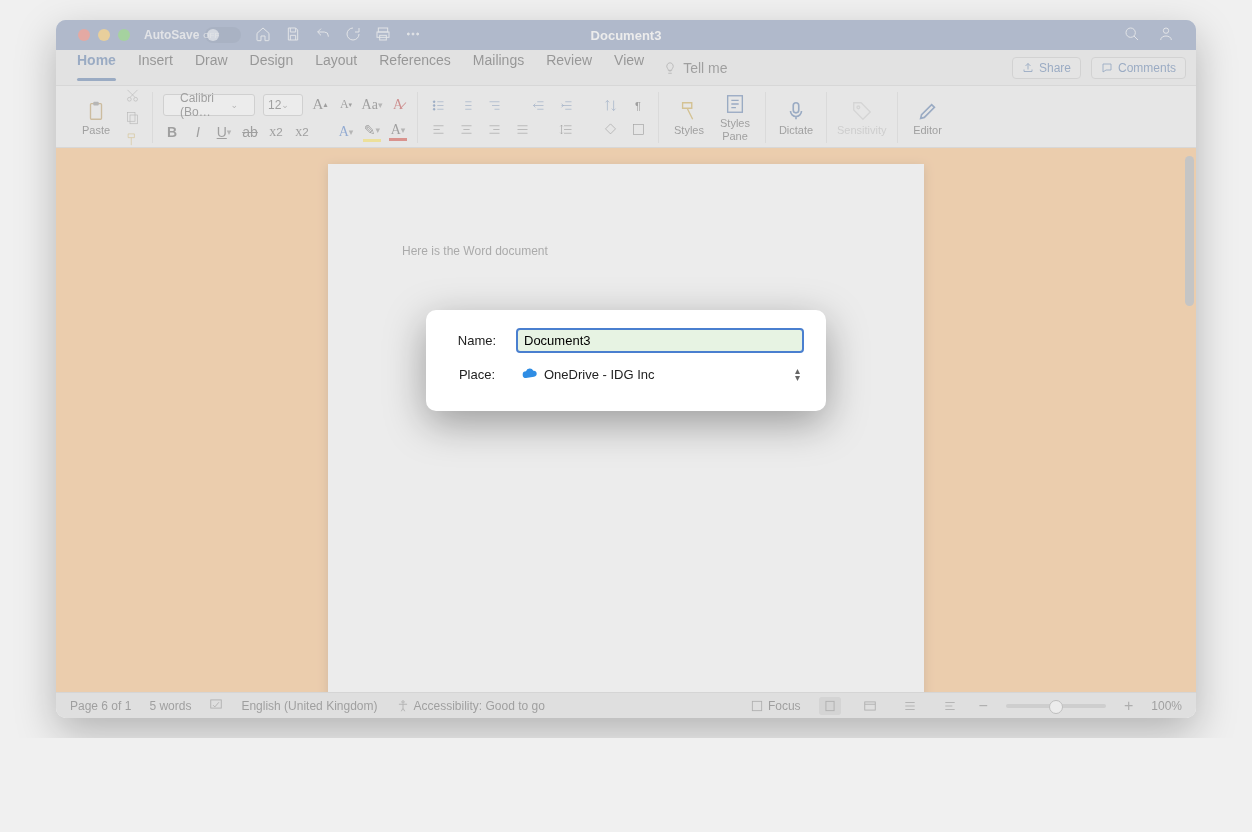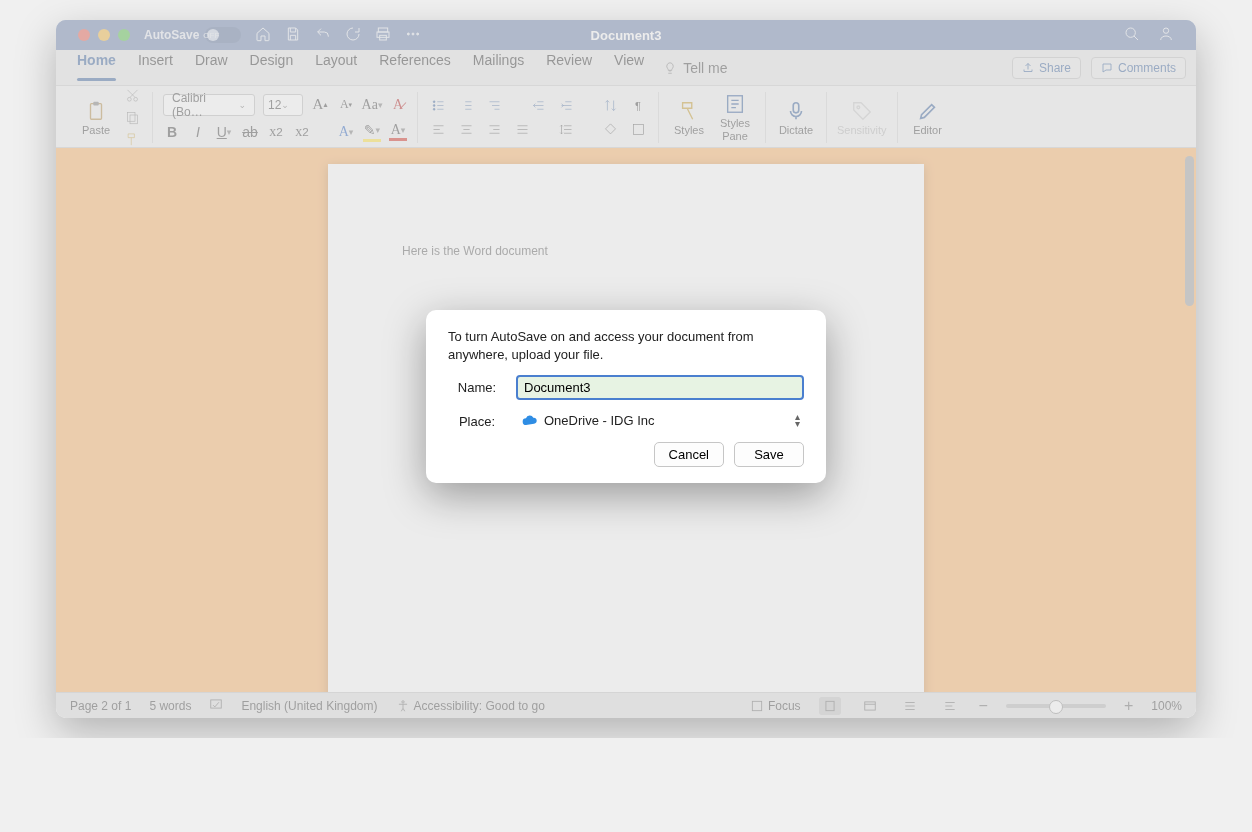--- a/index.html
+++ b/index.html
@@ -34,21 +34,21 @@
 
   
   .ribbon{display:flex;align-items:stretch;background:#f2f2f2;border-bottom:1px solid #d0d0d0;padding:6px 10px 4px;gap:0;height:62px;font-size:11px;color:#555;}
   .rgrp{display:flex;align-items:center;gap:6px;padding:0 10px;border-right:1px solid #d8d8d8;}
   .rgrp:last-child{border-right:none;}
   .bigbtn{display:flex;flex-direction:column;align-items:center;justify-content:center;gap:2px;min-width:40px;height:52px;cursor:pointer;}
   .bigbtn svg{width:22px;height:22px;}
   .smcol{display:flex;flex-direction:column;gap:4px;}
   .smcol svg,.smbtn svg{width:15px;height:15px;}
   .smbtn{width:20px;height:18px;display:flex;align-items:center;justify-content:center;cursor:pointer;}
-  .fontsel{border:1px solid #c0c0c0;background:#fff;height:22px;width:92px;font-size:12px;padding:0 8px;border-radius:3px;display:flex;align-items:center;justify-content:space-between;}
+  .fontsel{border:1px solid #c0c0c0;background:#fff;height:22px;width:92px;font-size:12px;padding:0 16px;border-radius:3px;display:flex;align-items:center;justify-content:space-between;}
   .fontsize{border:1px solid #c0c0c0;background:#fff;height:22px;width:40px;font-size:12px;padding:0 4px;border-radius:3px;display:flex;align-items:center;}
   .caret{font-size:9px;color:#888;}
   .row{display:flex;gap:8px;align-items:center;}
   .col{display:flex;flex-direction:column;gap:6px;}
   .glyph{font-family:"Times New Roman",serif;font-size:14px;display:inline-flex;align-items:center;justify-content:center;width:18px;}
   .disabled{color:#bbb;}
   
   .docarea{background:#fdba74;height:544px;display:flex;justify-content:center;overflow:hidden;position:relative;}
   .page{width:596px;background:#fff;margin-top:16px;box-shadow:0 2px 10px rgba(0,0,0,.25);padding:80px 74px;color:#6d6d6d;font-size:12px;height:700px;}
   .vscroll{position:absolute;right:2px;top:8px;width:9px;height:150px;background:#a8a8a8;border-radius:5px;}
@@ -62,21 +62,21 @@
   .zoom-slider{width:100px;height:4px;background:#bcbcbc;border-radius:2px;position:relative;}
   .zoom-slider::before{content:"";position:absolute;left:50%;top:-4px;width:12px;height:12px;background:#fff;border:1px solid #999;border-radius:50%;transform:translateX(-50%);}
 
   
   .dim{position:absolute;inset:0;background:rgba(220,220,220,.55);}
   .dialog{position:absolute;left:50%;top:290px;transform:translateX(-50%);width:400px;background:#fff;border-radius:10px;box-shadow:0 12px 40px rgba(0,0,0,.35);padding:18px 22px 16px;font-size:13px;color:#222;}
   .dialog .msg{line-height:1.35;margin-bottom:12px;}
   .dlg-row{display:flex;align-items:center;margin-bottom:10px;gap:10px;}
   .dlg-row label{width:58px;text-align:center;}
   .dlg-input{flex:1;border:2px solid #4a7fcf;border-radius:4px;padding:3px 6px;font-size:13px;background:#e7f3e3;outline:none;}
-  .place-sel{flex:1;display:flex;align-items:flex-start;gap:6px;padding:3px 6px;border-radius:4px;position:relative;}
+  .place-sel{flex:1;display:flex;align-items:center;gap:6px;padding:3px 6px;border-radius:4px;position:relative;}
   .place-sel svg.cloud{width:16px;height:16px;}
   .place-sel .updn{position:absolute;right:4px;font-size:10px;color:#666;line-height:7px;}
   .dlg-btns{display:flex;justify-content:flex-end;gap:10px;margin-top:6px;}
   .dlg-btns button{min-width:70px;padding:4px 14px;border:1px solid #c6c6c6;border-radius:5px;background:#fdfdfd;font-size:13px;cursor:pointer;}
 </style>
 </head>
 <body>
 
 <div class="window">
 
@@ -382,21 +382,21 @@
   </div>
 
   <div class="docarea">
     <div class="page">
       <span>Here is the Word document</span>
     </div>
     <div class="vscroll"></div>
   </div>
 
   <div class="status">
-    <span>Page 2 of 1</span>
+    <span>Page 6 of 1</span>
     <span>5 words</span>
     <span><svg viewBox="0 0 24 24">
           <rect x="3" y="5" width="18" height="14"></rect>
           <path d="M7 14l3 3 7-8"></path>
         </svg></span>
     <span>English (United Kingdom)</span>
     <span style="display:flex;gap:4px;align-items:flex-end;">
       <svg viewBox="0 0 24 24">
           <circle cx="12" cy="5" r="2"></circle>
           <path d="M5 9h14M12 9v7M9 21l3-5 3 5"></path>
@@ -432,34 +432,29 @@
         </svg>
       </span>
     <span style="font-size:16px;color:#777;">−</span>
     <div class="zoom-slider"></div>
     <span style="font-size:16px;color:#777;">+</span>
     <span>100%</span>
   </div>
 
   <div class="dim"></div>
   <div class="dialog">
-    <div class="msg">To turn AutoSave on and access your document from anywhere, upload your file.</div>
     <div class="dlg-row">
       <label>Name:</label>
       <input class="dlg-input" value="Document3" style="">
     </div>
     <div class="dlg-row">
       <label>Place:</label>
       <div class="place-sel">
         <svg class="cloud" viewBox="0 0 24 24">
             <path d="M6 18a5 5 0 010-10 6 6 0 0111-1 4.5 4.5 0 011 9z" fill="#2f8de4"></path>
           </svg>
         <span>OneDrive - IDG Inc</span>
         <span class="updn">▴<br>▾</span>
       </div>
     </div>
-    <div class="dlg-btns">
-      <button>Cancel</button>
-      <button>Save</button>
-    </div>
   </div>
 
 </div>
 
 </body></html>

